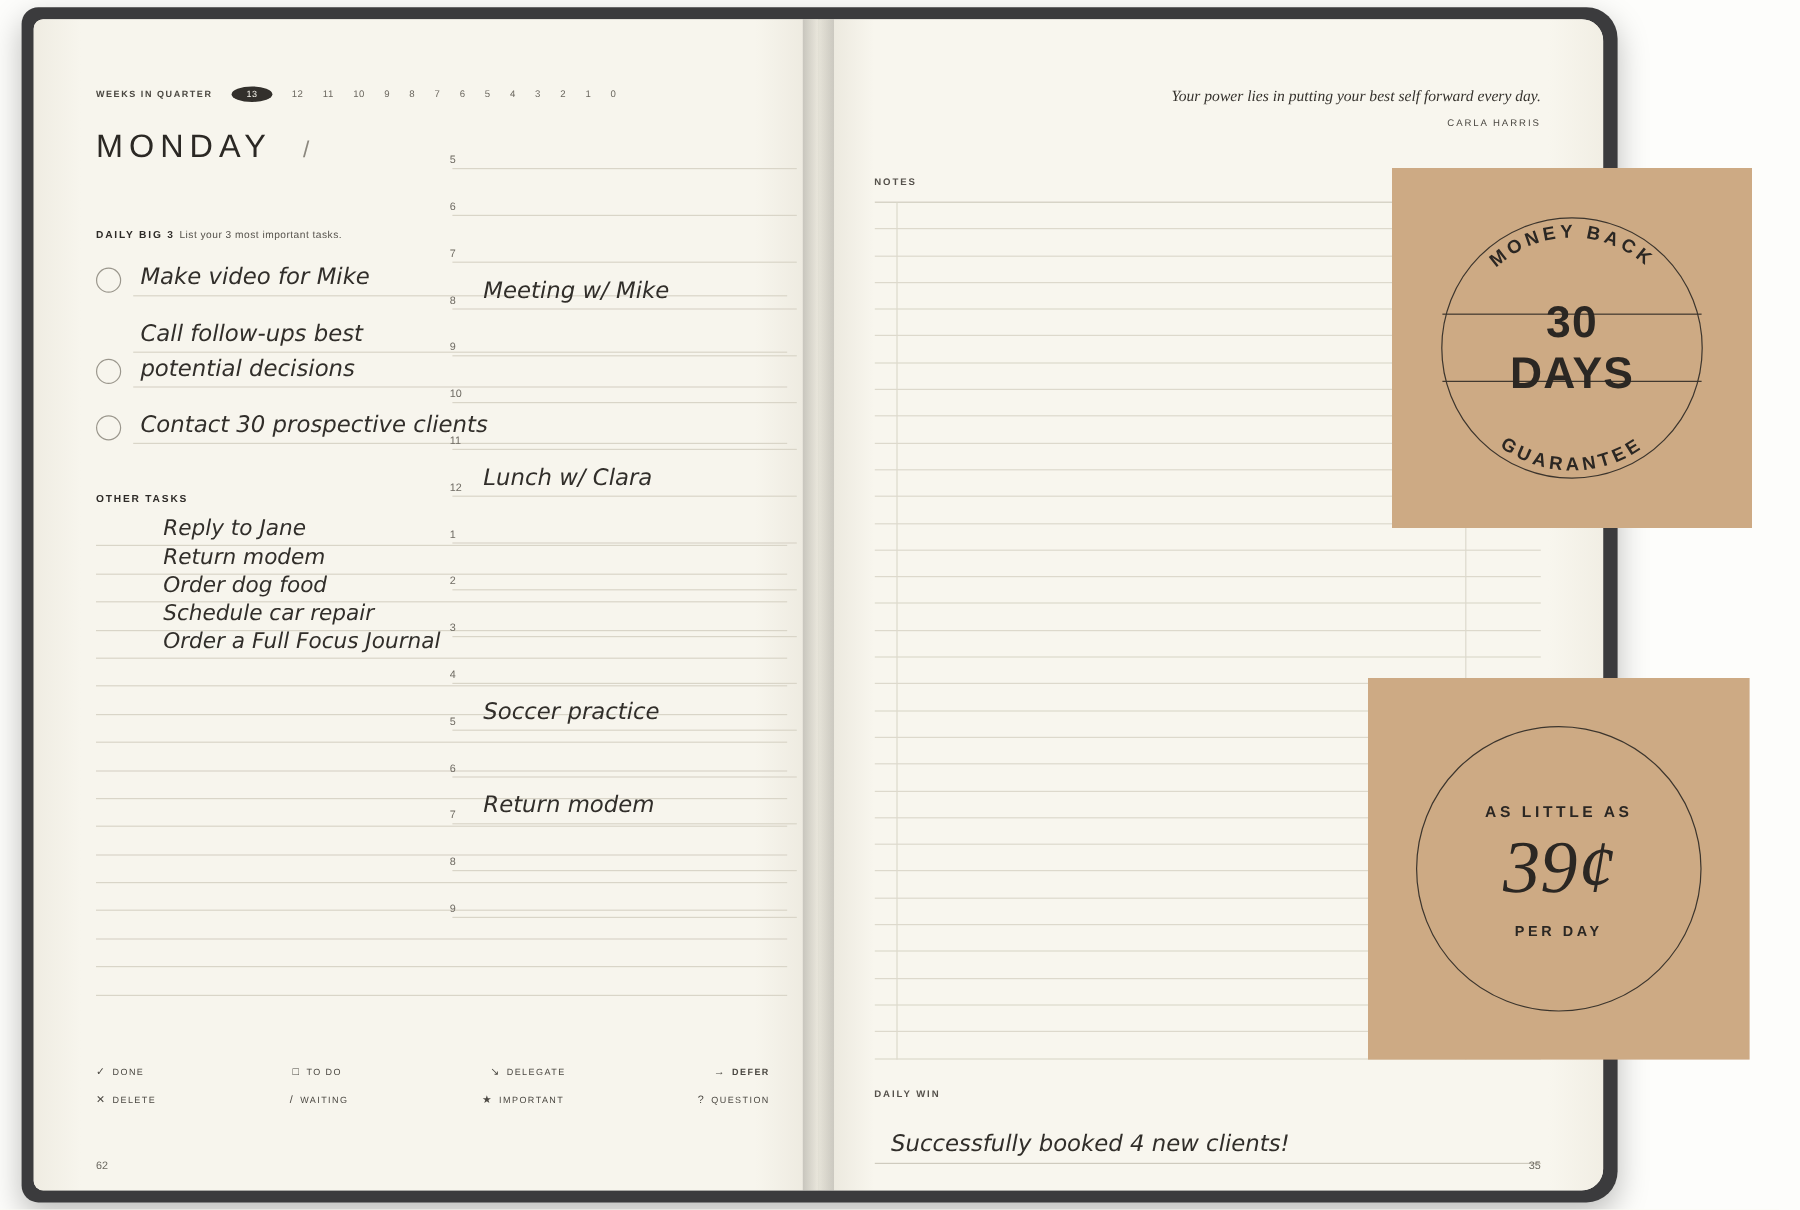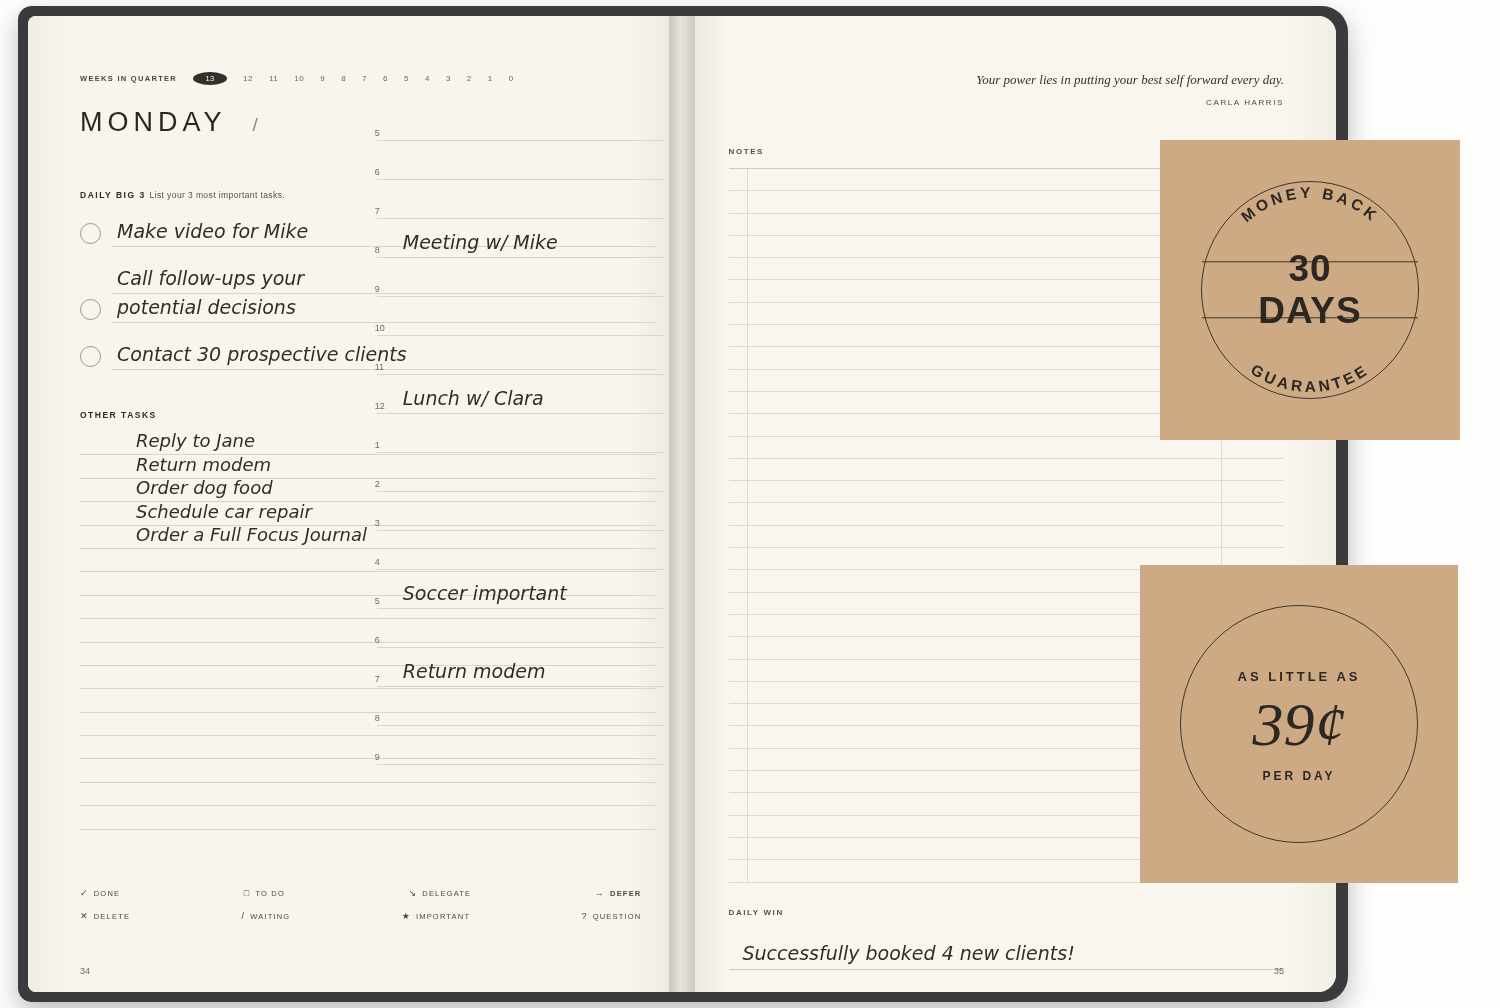--- a/index.html
+++ b/index.html
@@ -153,21 +153,21 @@
               <div class="b3line">
                 <span class="hand">Make video for Mike</span>
               </div>
             </div>
           </div>
 
           <div class="big3row">
             <div class="circle"></div>
             <div class="b3lines">
               <div class="b3line">
-                <span class="hand">Call follow-ups your</span>
+                <span class="hand">Call follow-ups best</span>
               </div>
               <div class="b3line">
                 <span class="hand">potential decisions</span>
               </div>
             </div>
           </div>
 
           <div class="big3row">
             <div class="circle"></div>
             <div class="b3lines">
@@ -243,21 +243,21 @@
           <span class="leg">
               <i>★</i>
               <b style="font-weight:normal">IMPORTANT</b>
             </span>
           <span class="leg">
               <i>?</i>
               <b style="font-weight:normal">QUESTION</b>
             </span>
         </div>
       </div>
-      <div class="pgnum" style="left:52px">34</div>
+      <div class="pgnum" style="left:52px">62</div>
 
       <div class="sched">
 
         <div class="hours">
           <div class="hr">
               <span class="h">5</span>
               <span class="ev hand"></span>
             </div>
           <div class="hr">
               <span class="h">6</span>
@@ -298,21 +298,21 @@
           <div class="hr">
               <span class="h">3</span>
               <span class="ev hand"></span>
             </div>
           <div class="hr">
               <span class="h">4</span>
               <span class="ev hand"></span>
             </div>
           <div class="hr">
               <span class="h">5</span>
-              <span class="ev hand">Soccer important</span>
+              <span class="ev hand">Soccer practice</span>
             </div>
           <div class="hr">
               <span class="h">6</span>
               <span class="ev hand"></span>
             </div>
           <div class="hr">
               <span class="h">7</span>
               <span class="ev hand">Return modem</span>
             </div>
           <div class="hr">

